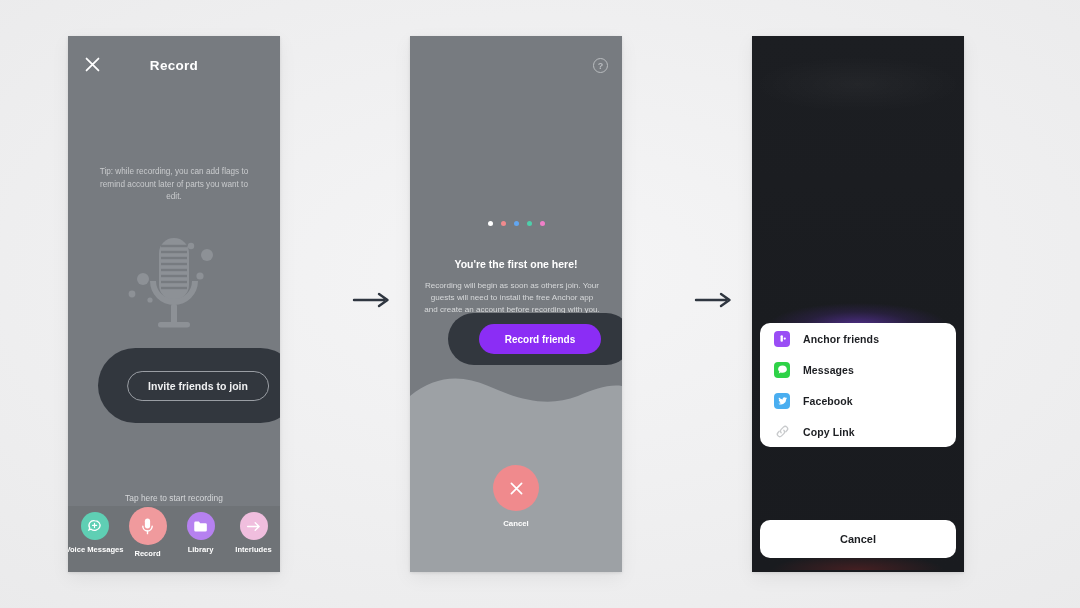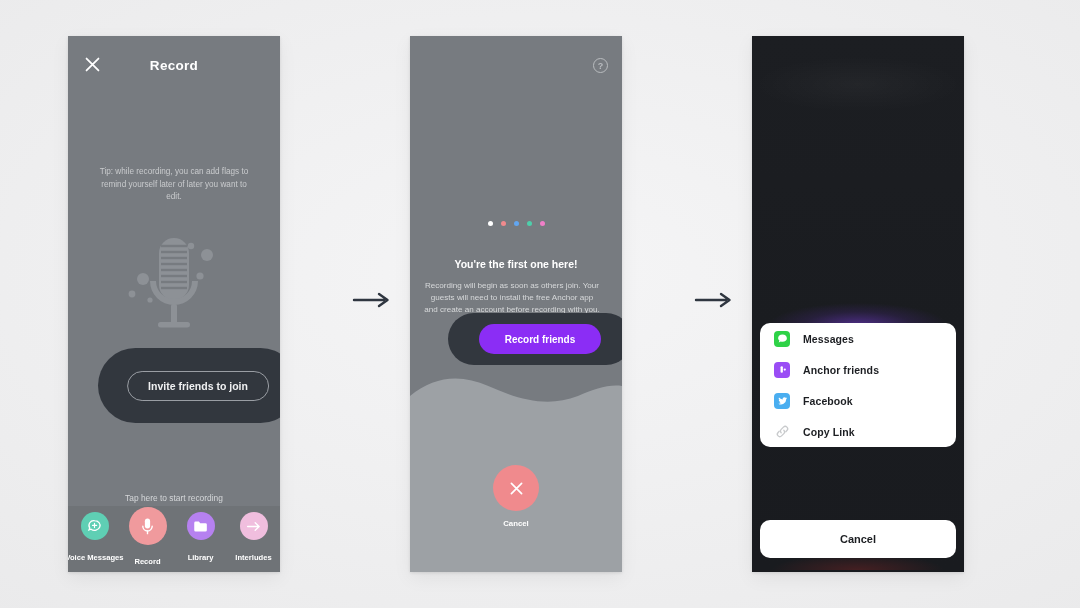--- a/index.html
+++ b/index.html
@@ -105,21 +105,20 @@
     position: absolute; left: 0; bottom: 0;
     width: 100%; height: 66px;
     background: #6f7377;
     display: flex; align-items: flex-start;
     padding-top: 6px;
   }
   .tab {
     flex: 1 1 0;
     display: flex; flex-direction: column; align-items: center;
     min-width: 0;
-    gap: 8px;
   }
   .tab-circle {
     border-radius: 50%;
     display: flex; align-items: center; justify-content: center;
     color: #ffffff;
   }
   .tab-circle.sm { width: 28px; height: 28px; }
   .tab-circle.lg { width: 38px; height: 38px; margin-top: -5px; }
   .tab-circle svg { display: block; }
   .tab-label {
@@ -250,21 +249,21 @@
 
     <div class="p1-topbar">
       <span class="p1-close">
         <svg viewBox="0 0 20 20">
             <path d="M3 3 L17 17 M17 3 L3 17" stroke="currentColor" stroke-width="2.1" stroke-linecap="round" fill="none"></path>
           </svg>
       </span>
       <div class="p1-title">Record</div>
     </div>
 
-    <div class="p1-tip">Tip: while recording, you can add flags to remind yourself later of later you want to edit.</div>
+    <div class="p1-tip">Tip: while recording, you can add flags to remind account later of parts you want to edit.</div>
 
     <div class="mic-art">
       <svg width="120" height="110" viewBox="0 0 120 110">
         <g fill="#8d9196">
           <circle cx="93" cy="23" r="6"></circle>
           <circle cx="77" cy="14" r="3.2"></circle>
           <circle cx="86" cy="44" r="3.6"></circle>
           <circle cx="29" cy="47" r="6"></circle>
           <circle cx="18" cy="62" r="3.4"></circle>
           <circle cx="36" cy="68" r="2.6"></circle>
@@ -393,36 +392,36 @@
   </div>
 
   <div class="phone" id="phone3">
 
     <div class="p3-dim"></div>
     <div class="p3-glowlow"></div>
 
     <div class="p3-sheet">
 
       <div class="share-row">
-        <span class="share-ico" style="background:#2ed247">
-          <svg width="11" height="11" viewBox="0 0 14 14">
-            <path d="M7 2 C10.3 2 12.6 4 12.6 6.6 C12.6 9.2 10.3 11.2 7 11.2 C6.2 11.2 5.5 11.1 4.8 10.9 L2.2 12 L3 9.7 C2 8.9 1.4 7.8 1.4 6.6 C1.4 4 3.7 2 7 2 z" fill="#ffffff"></path>
-          </svg>
-        </span>
-        <span class="share-label">Messages</span>
-      </div>
-
-      <div class="share-row">
         <span class="share-ico" style="background:#9a4df5">
           <svg width="9" height="9" viewBox="0 0 12 12">
             <rect x="3.4" y="1.6" width="3.1" height="8.8" rx="1.5" fill="#ffffff"></rect>
             <circle cx="9" cy="6" r="1.5" fill="#ffffff"></circle>
           </svg>
         </span>
         <span class="share-label">Anchor friends</span>
+      </div>
+
+      <div class="share-row">
+        <span class="share-ico" style="background:#2ed247">
+          <svg width="11" height="11" viewBox="0 0 14 14">
+            <path d="M7 2 C10.3 2 12.6 4 12.6 6.6 C12.6 9.2 10.3 11.2 7 11.2 C6.2 11.2 5.5 11.1 4.8 10.9 L2.2 12 L3 9.7 C2 8.9 1.4 7.8 1.4 6.6 C1.4 4 3.7 2 7 2 z" fill="#ffffff"></path>
+          </svg>
+        </span>
+        <span class="share-label">Messages</span>
       </div>
 
       <div class="share-row">
         <span class="share-ico" style="background:#4aaef0">
           <svg width="11" height="10" viewBox="0 0 14 12">
             <path d="M12.8 2.3 a4.4 4.4 0 0 1 -1.3 .4 a2.3 2.3 0 0 0 1 -1.3 a4.6 4.6 0 0 1 -1.4 .6 a2.3 2.3 0 0 0 -3.9 2.1 A6.5 6.5 0 0 1 2.5 1.7 a2.3 2.3 0 0 0 .7 3.1 a2.2 2.2 0 0 1 -1 -.3 a2.3 2.3 0 0 0 1.8 2.3 a2.3 2.3 0 0 1 -1 0 a2.3 2.3 0 0 0 2.1 1.6 a4.6 4.6 0 0 1 -3.4 1 a6.5 6.5 0 0 0 10 -5.5 a4.7 4.7 0 0 0 1.1 -1.6 z" fill="#ffffff"></path>
           </svg>
         </span>
         <span class="share-label">Facebook</span>
       </div>

